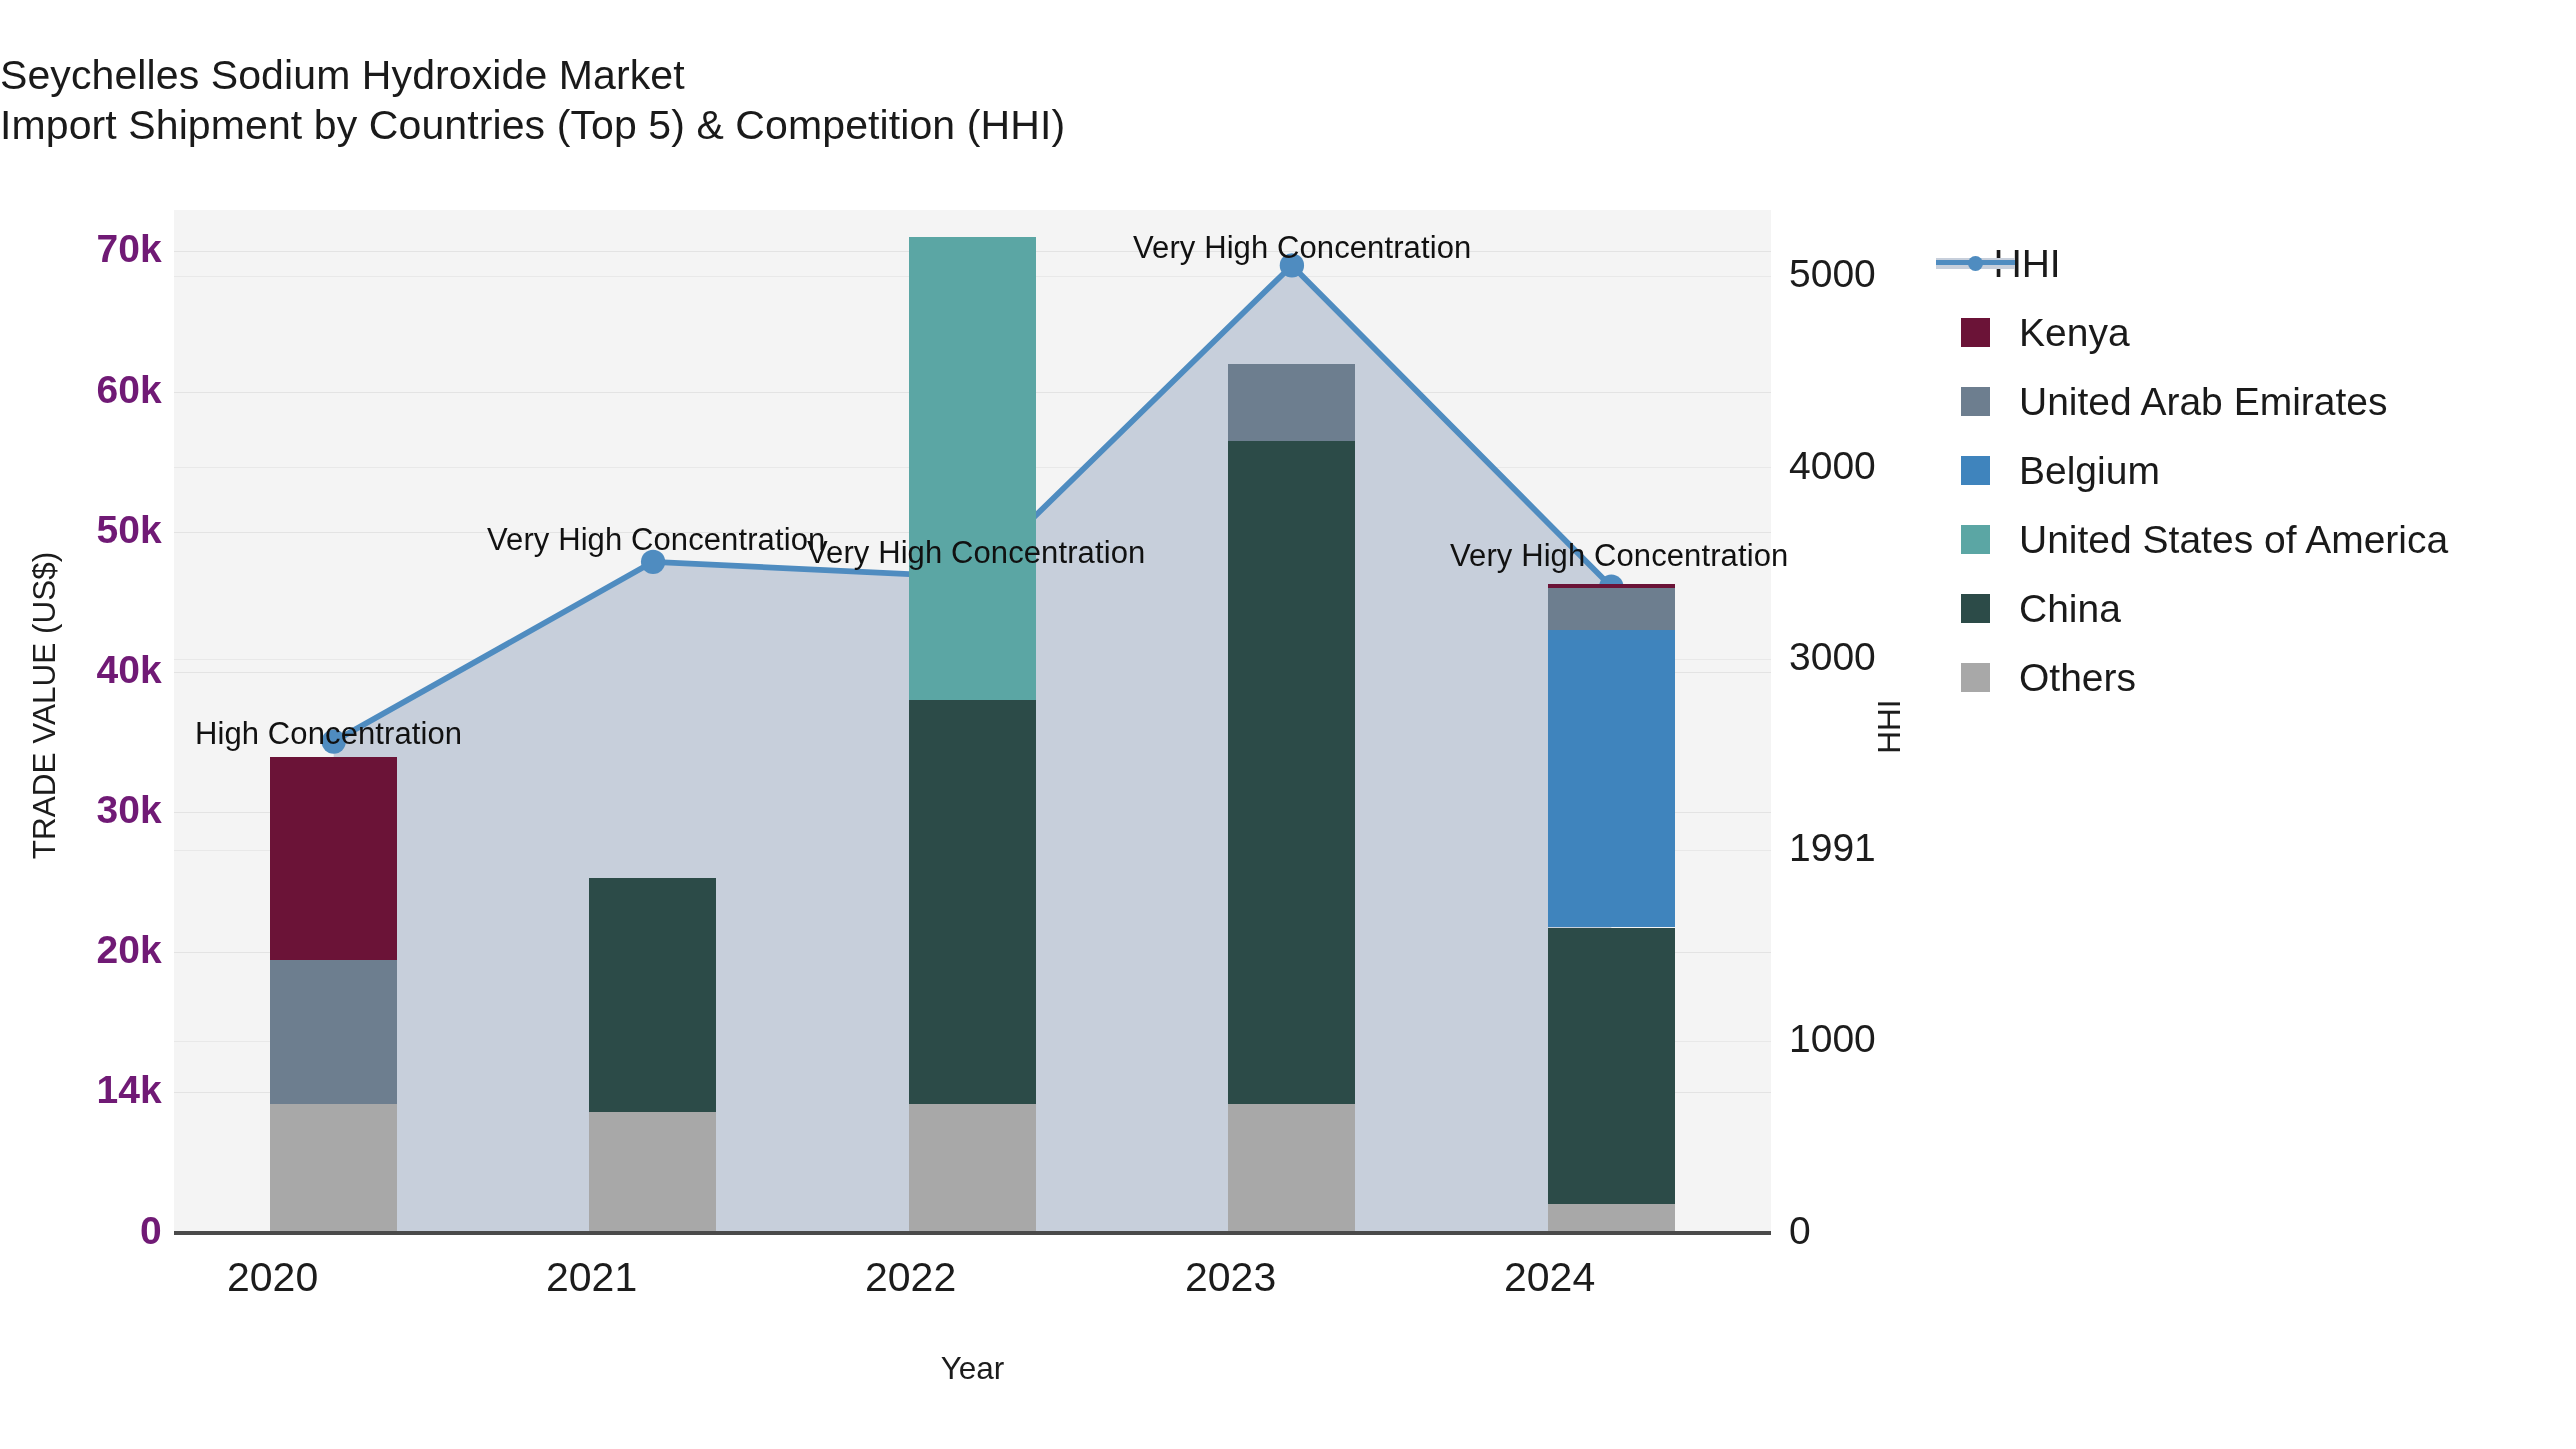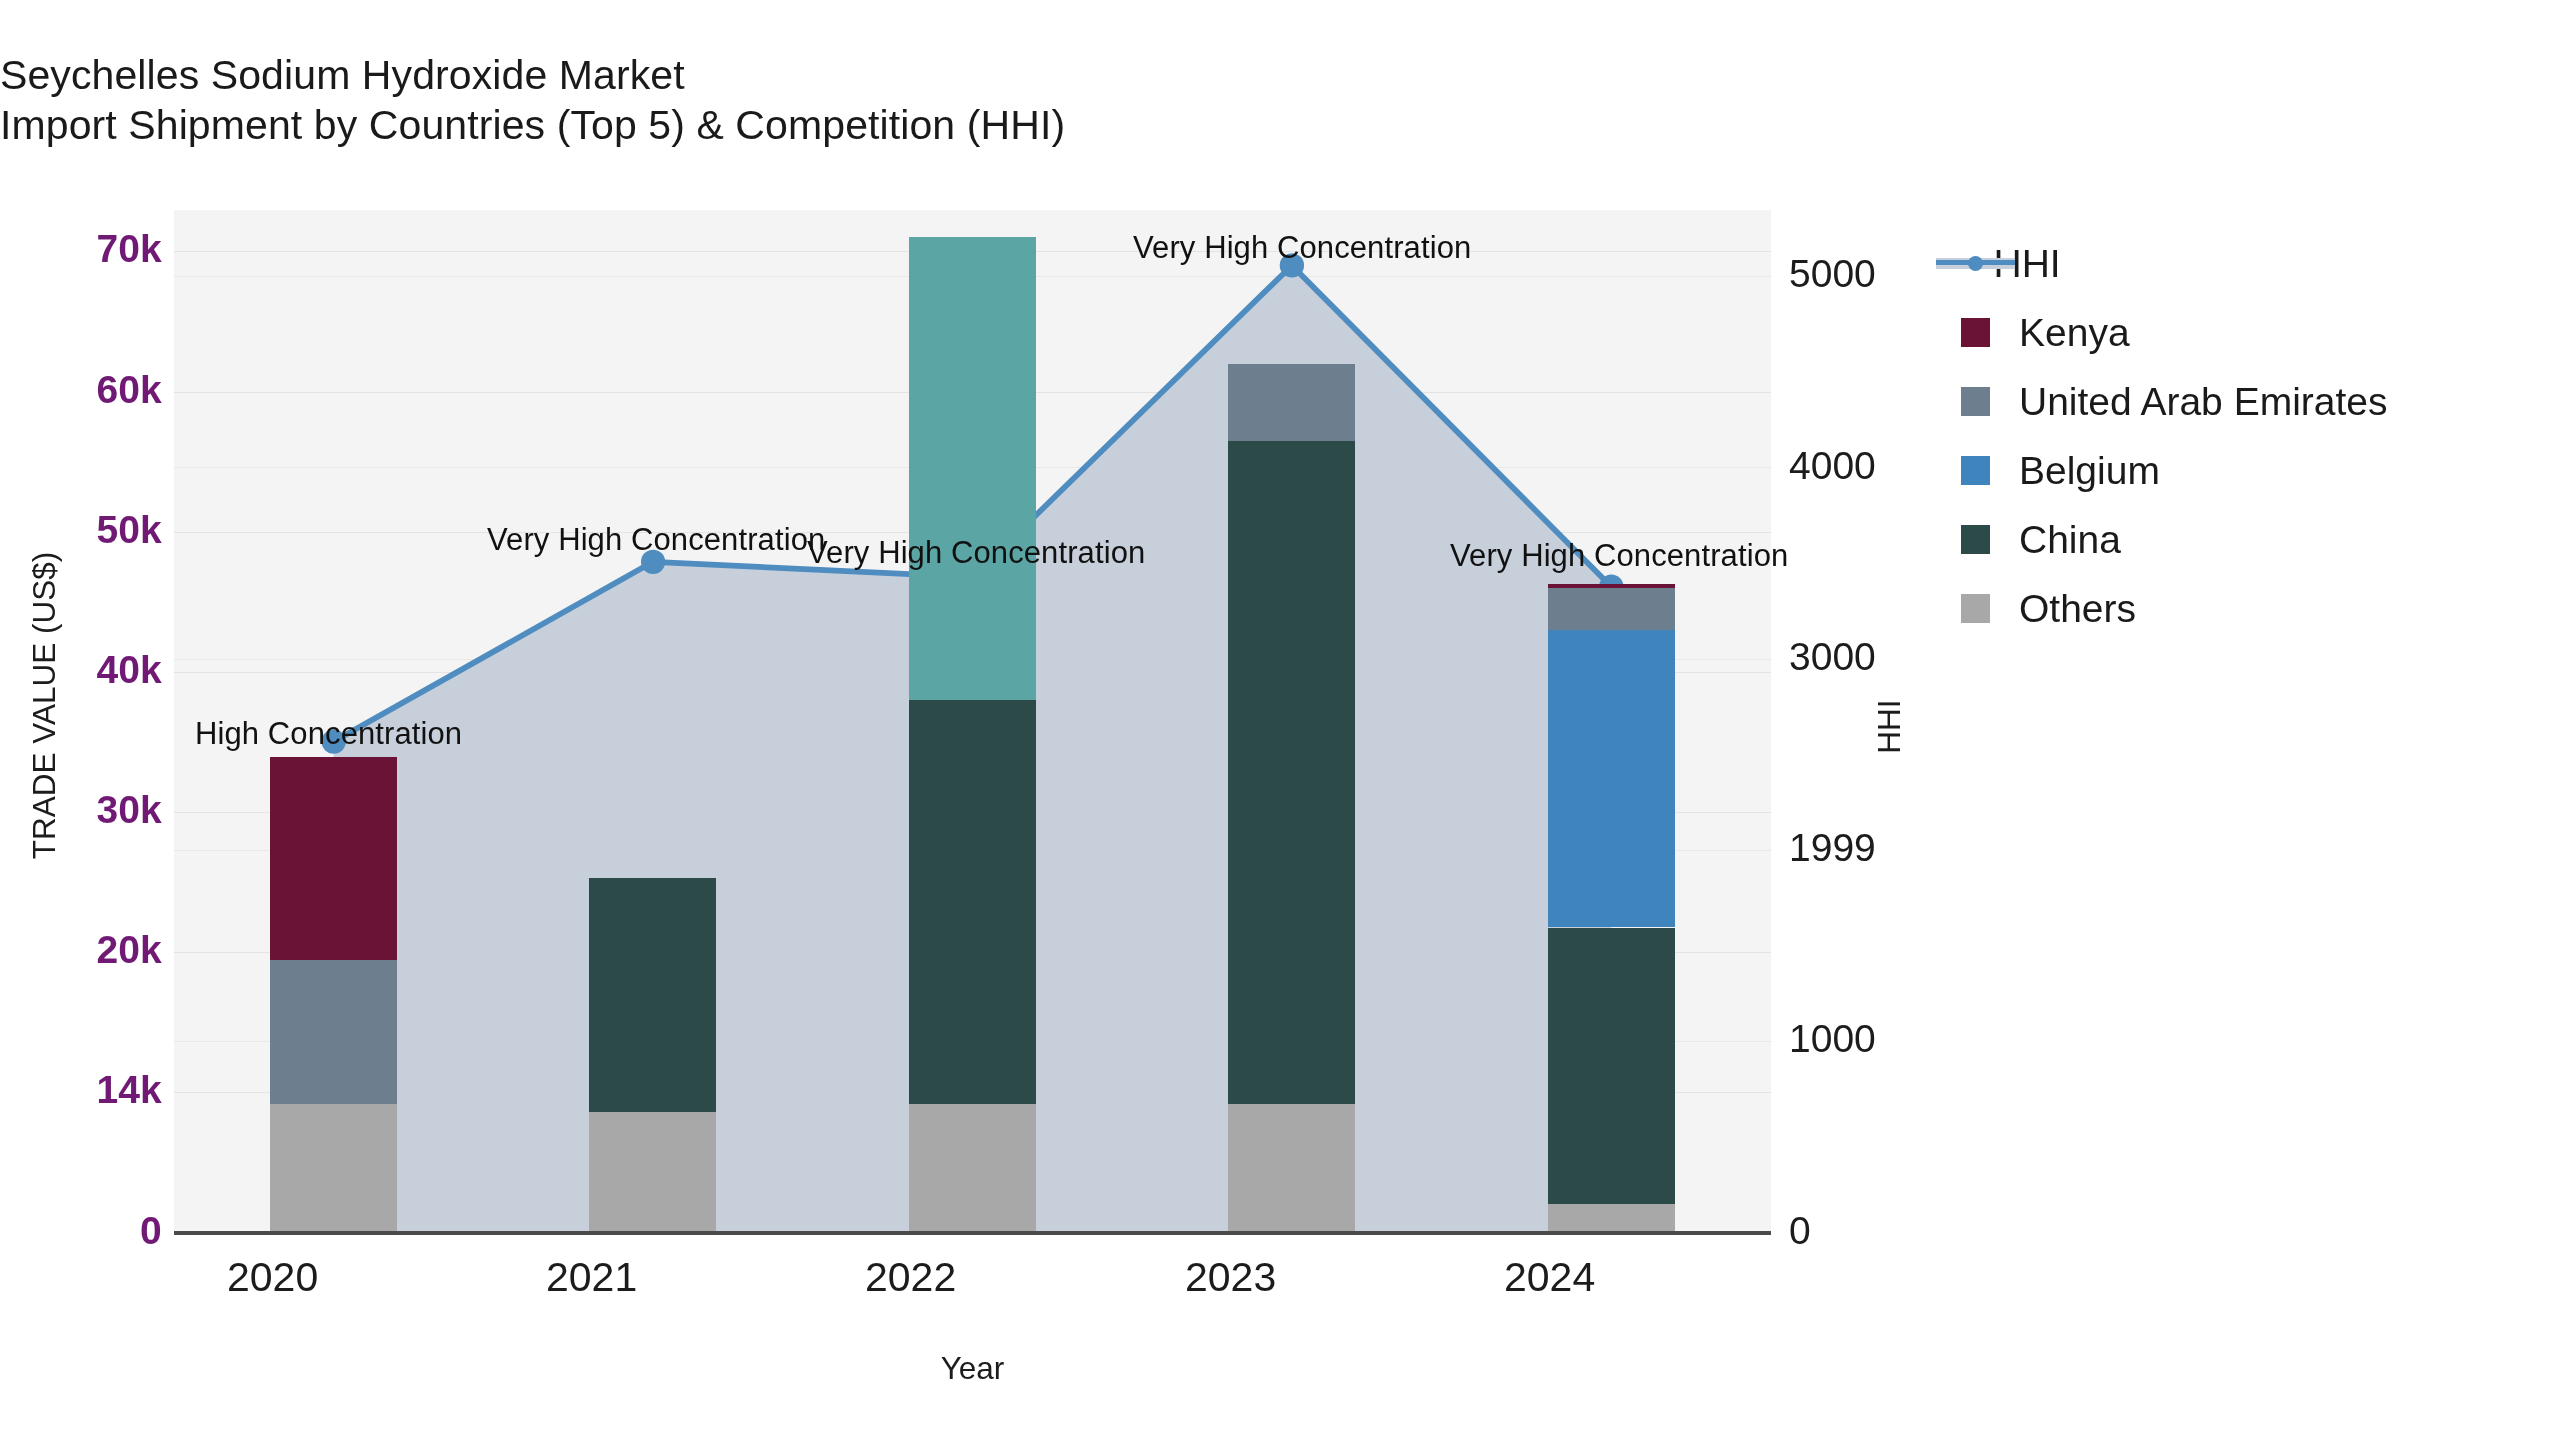--- a/index.html
+++ b/index.html
@@ -187,21 +187,21 @@
       <div class="ytick" style="top: 788px;">30k</div>
       <div class="ytick" style="top: 648px;">40k</div>
       <div class="ytick" style="top: 508px;">50k</div>
       <div class="ytick" style="top: 368px;">60k</div>
       <div class="ytick" style="top: 227px;">70k</div>
     </div>
 
   <div class="ytick-right-wrap" id="yticks-right">
       <div class="ytick-right" style="top: 1209px;">0</div>
       <div class="ytick-right" style="top: 1017px;">1000</div>
-      <div class="ytick-right" style="top: 826px;">1999</div>
+      <div class="ytick-right" style="top: 826px;">1991</div>
       <div class="ytick-right" style="top: 635px;">3000</div>
       <div class="ytick-right" style="top: 444px;">4000</div>
       <div class="ytick-right" style="top: 252px;">5000</div>
     </div>
 
   <div id="xticks">
       <div class="xtick" style="left: 334px;">2020</div>
       <div class="xtick" style="left: 653px;">2021</div>
       <div class="xtick" style="left: 972px;">2022</div>
       <div class="xtick" style="left: 1292px;">2023</div>
@@ -233,20 +233,24 @@
       </div>
       <div class="legend-row">
         <span class="legend-swatch" style="background: rgb(109, 126, 143);"></span>
         <span class="legend-label">United Arab Emirates</span>
       </div>
       <div class="legend-row">
         <span class="legend-swatch" style="background: rgb(63, 132, 189);"></span>
         <span class="legend-label">Belgium</span>
       </div>
       <div class="legend-row">
+        <span class="legend-swatch" style="background: rgb(91, 166, 164);"></span>
+        <span class="legend-label">United States of America</span>
+      </div>
+      <div class="legend-row">
         <span class="legend-swatch" style="background: rgb(44, 75, 72);"></span>
         <span class="legend-label">China</span>
       </div>
       <div class="legend-row">
         <span class="legend-swatch" style="background: rgb(168, 168, 168);"></span>
         <span class="legend-label">Others</span>
       </div>
     </div>
 
 </div>

